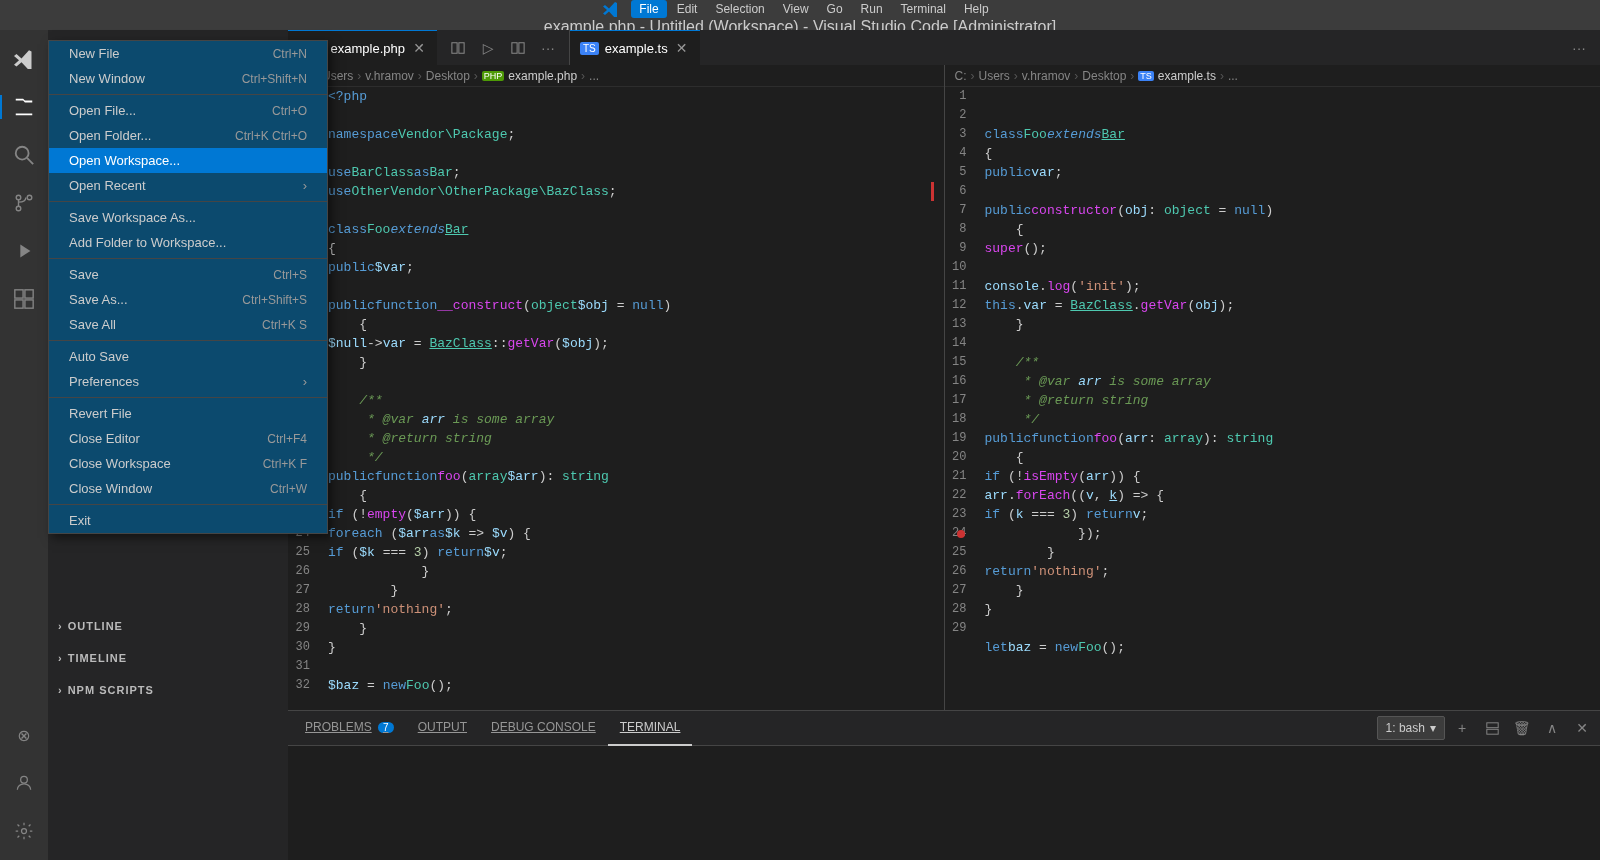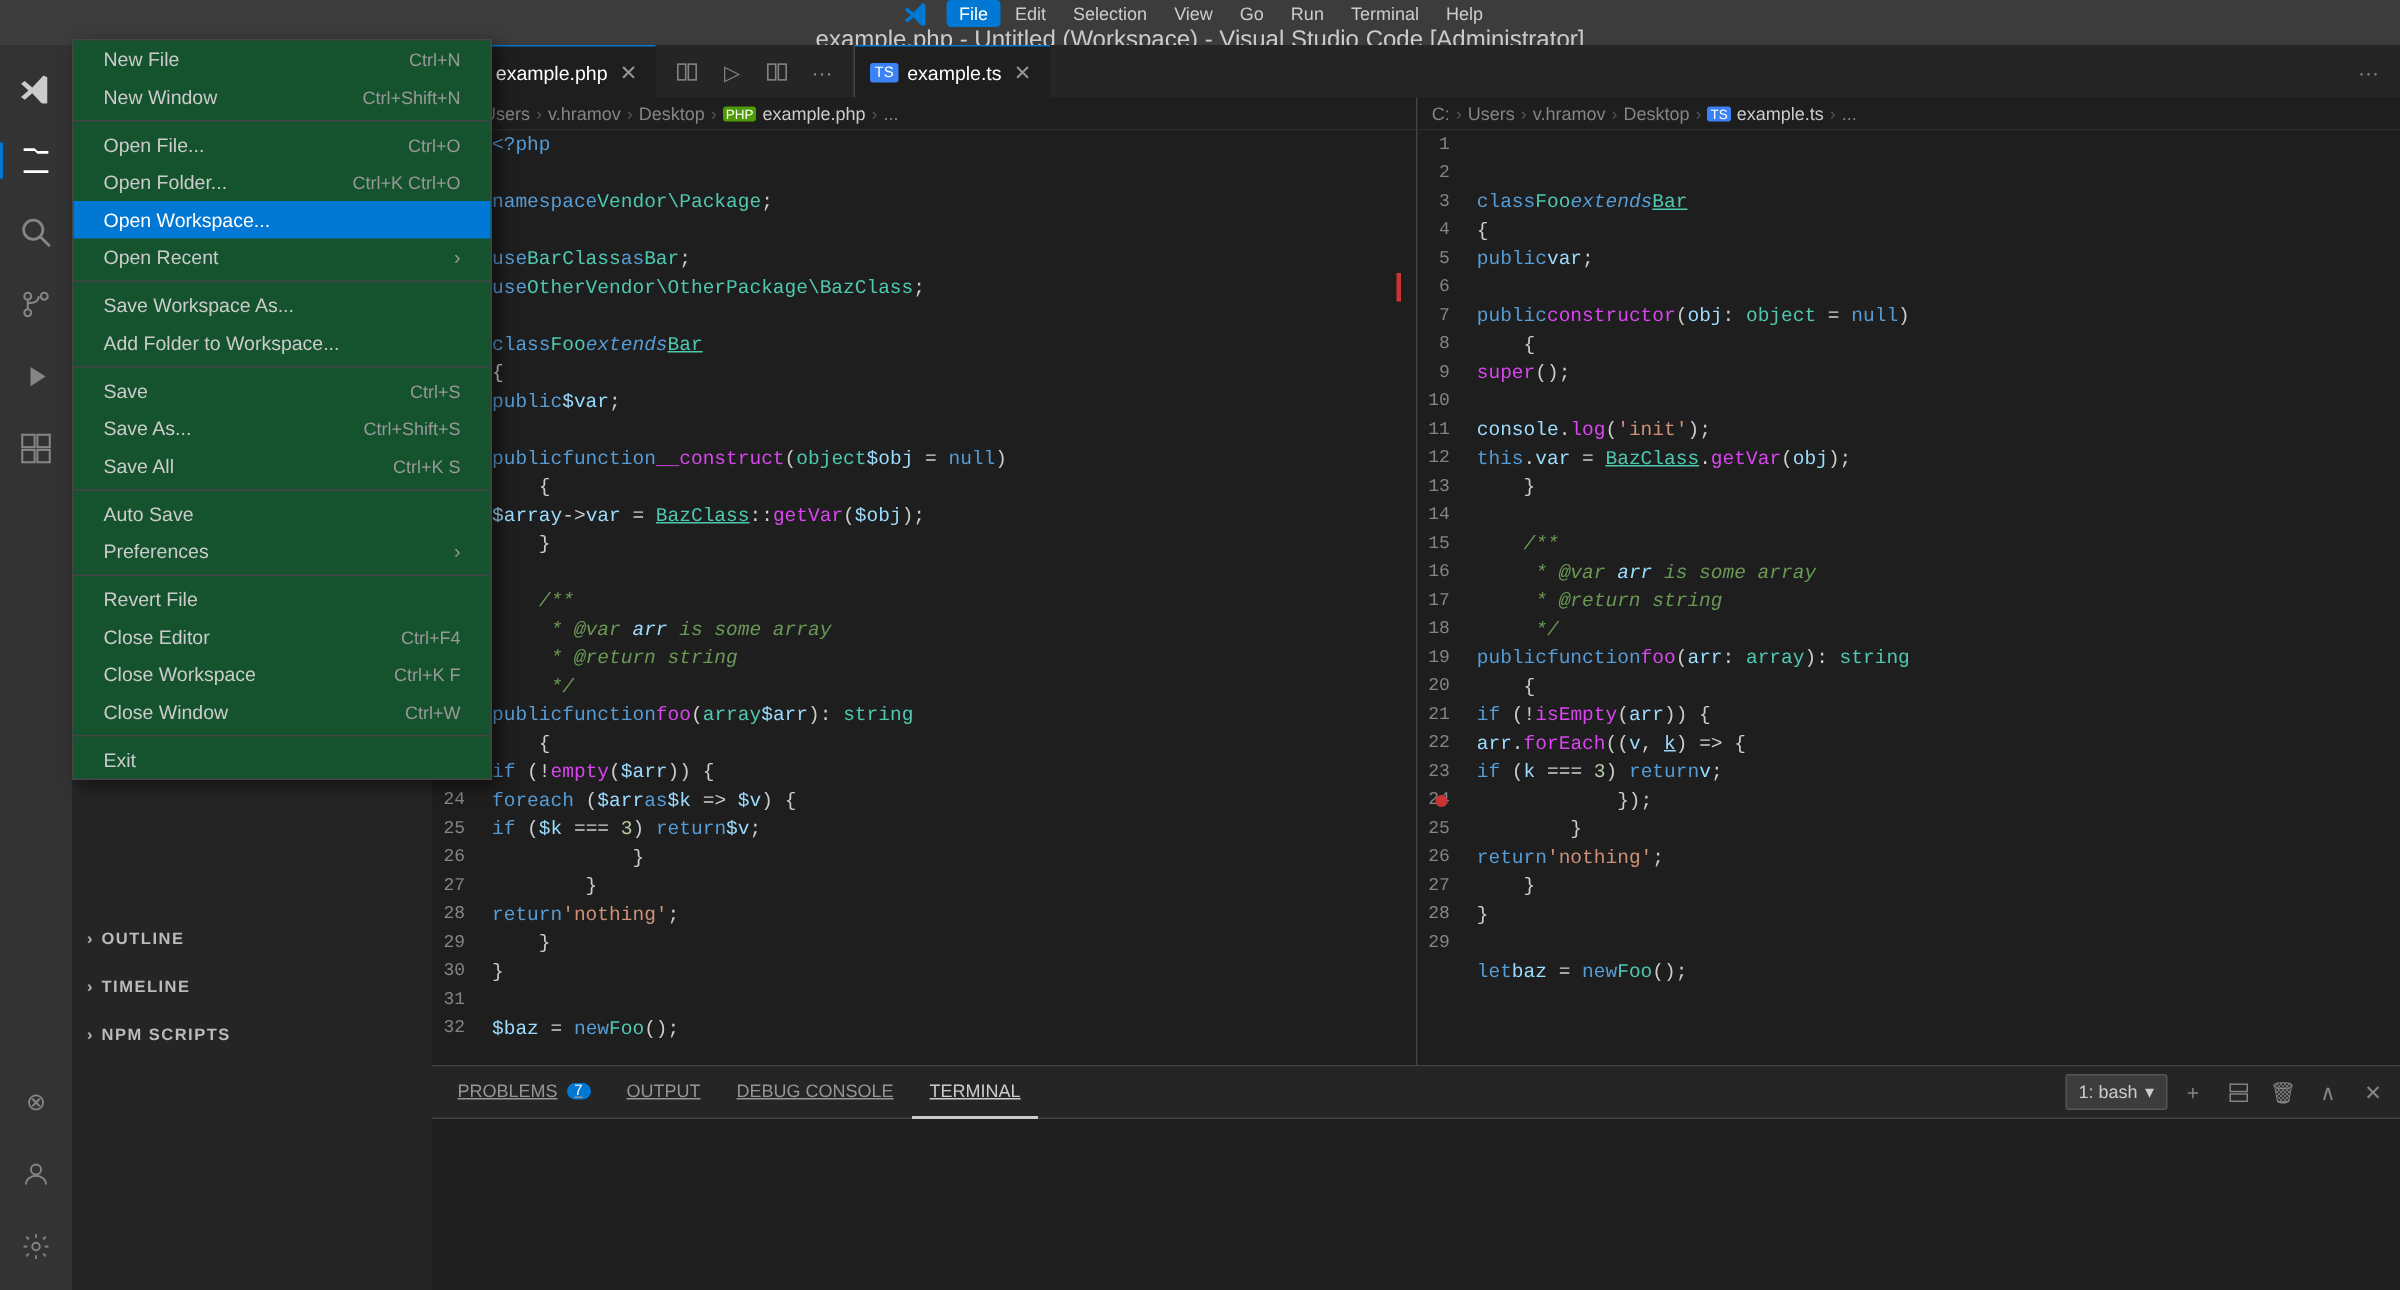--- a/index.html
+++ b/index.html
@@ -91,23 +91,23 @@
       width: 240px;
       background: #252526;
       flex-shrink: 0;
       overflow: hidden;
     }
     
     
     .file-menu-dropdown {
       position: absolute;
       left: 48px;
-      top: 26px;
+      top: 40px;
       width: 280px;
-      background: #14532d;
+      background: #0c4a6e;
       border: 1px solid #454545;
       z-index: 1000;
       box-shadow: 4px 4px 10px rgba(0,0,0,0.5);
     }
     .menu-item {
       display: flex;
       align-items: center;
       justify-content: space-between;
       padding: 5px 20px 5px 20px;
       cursor: pointer;
@@ -675,21 +675,21 @@
               <div class="code-line"></div>
               <div class="code-line"><span class="kw">use</span> <span class="cls">BarClass</span> <span class="kw">as</span> <span class="cls">Bar</span>;</div>
               <div class="code-line" style="position:relative;"><span class="kw">use</span> <span class="cls">OtherVendor\OtherPackage\BazClass</span>;<span class="gutter-bar"></span></div>
               <div class="code-line"></div>
               <div class="code-line"><span class="kw">class</span> <span class="cls">Foo</span> <span class="kw italic">extends</span> <span class="cls underline">Bar</span></div>
               <div class="code-line">{</div>
               <div class="code-line">    <span class="kw">public</span> <span class="var">$var</span>;</div>
               <div class="code-line"></div>
               <div class="code-line">    <span class="kw">public</span> <span class="kw">function</span> <span class="fn">__construct</span>(<span class="type">object</span> <span class="var">$obj</span> = <span class="kw">null</span>)</div>
               <div class="code-line">    {</div>
-              <div class="code-line">        <span class="var">$array</span>-&gt;<span class="prop">var</span> = <span class="cls underline">BazClass</span>::<span class="fn">getVar</span>(<span class="var">$obj</span>);</div>
+              <div class="code-line">        <span class="var">$null</span>-&gt;<span class="prop">var</span> = <span class="cls underline">BazClass</span>::<span class="fn">getVar</span>(<span class="var">$obj</span>);</div>
               <div class="code-line">    }</div>
               <div class="code-line"></div>
               <div class="code-line"><span class="cmt">    /**</span></div>
               <div class="code-line"><span class="cmt">     * @var <span style="color:#9cdcfe;font-style:italic;">arr</span> is some array</span></div>
               <div class="code-line"><span class="cmt">     * @return string</span></div>
               <div class="code-line"><span class="cmt">     */</span></div>
               <div class="code-line">    <span class="kw">public</span> <span class="kw">function</span> <span class="fn">foo</span>(<span class="type">array</span> <span class="var">$arr</span>): <span class="type">string</span></div>
               <div class="code-line">    {</div>
               <div class="code-line" style="position:relative;">        <span class="kw">if</span> (!<span class="fn">empty</span>(<span class="var">$arr</span>)) {<div class="gutter-dot"></div></div>
               <div class="code-line">            <span class="kw">foreach</span> (<span class="var">$arr</span> <span class="kw">as</span> <span class="var">$k</span> =&gt; <span class="var">$v</span>) {</div>

